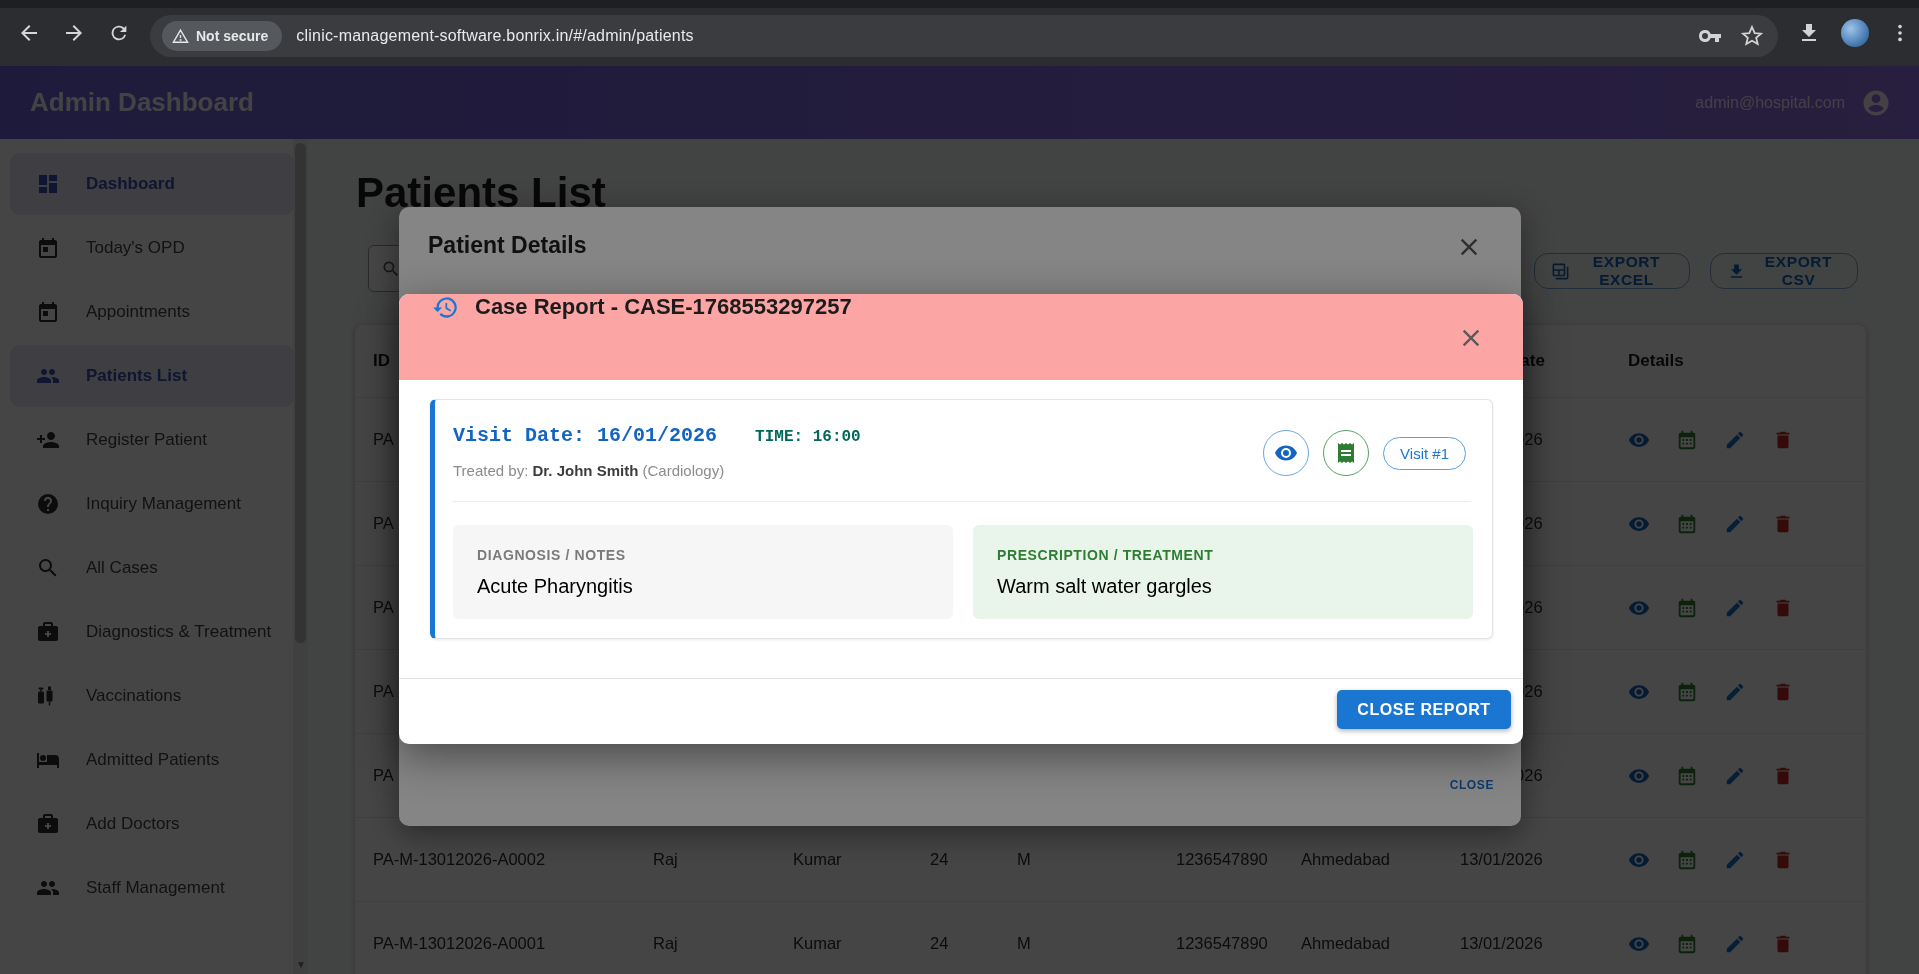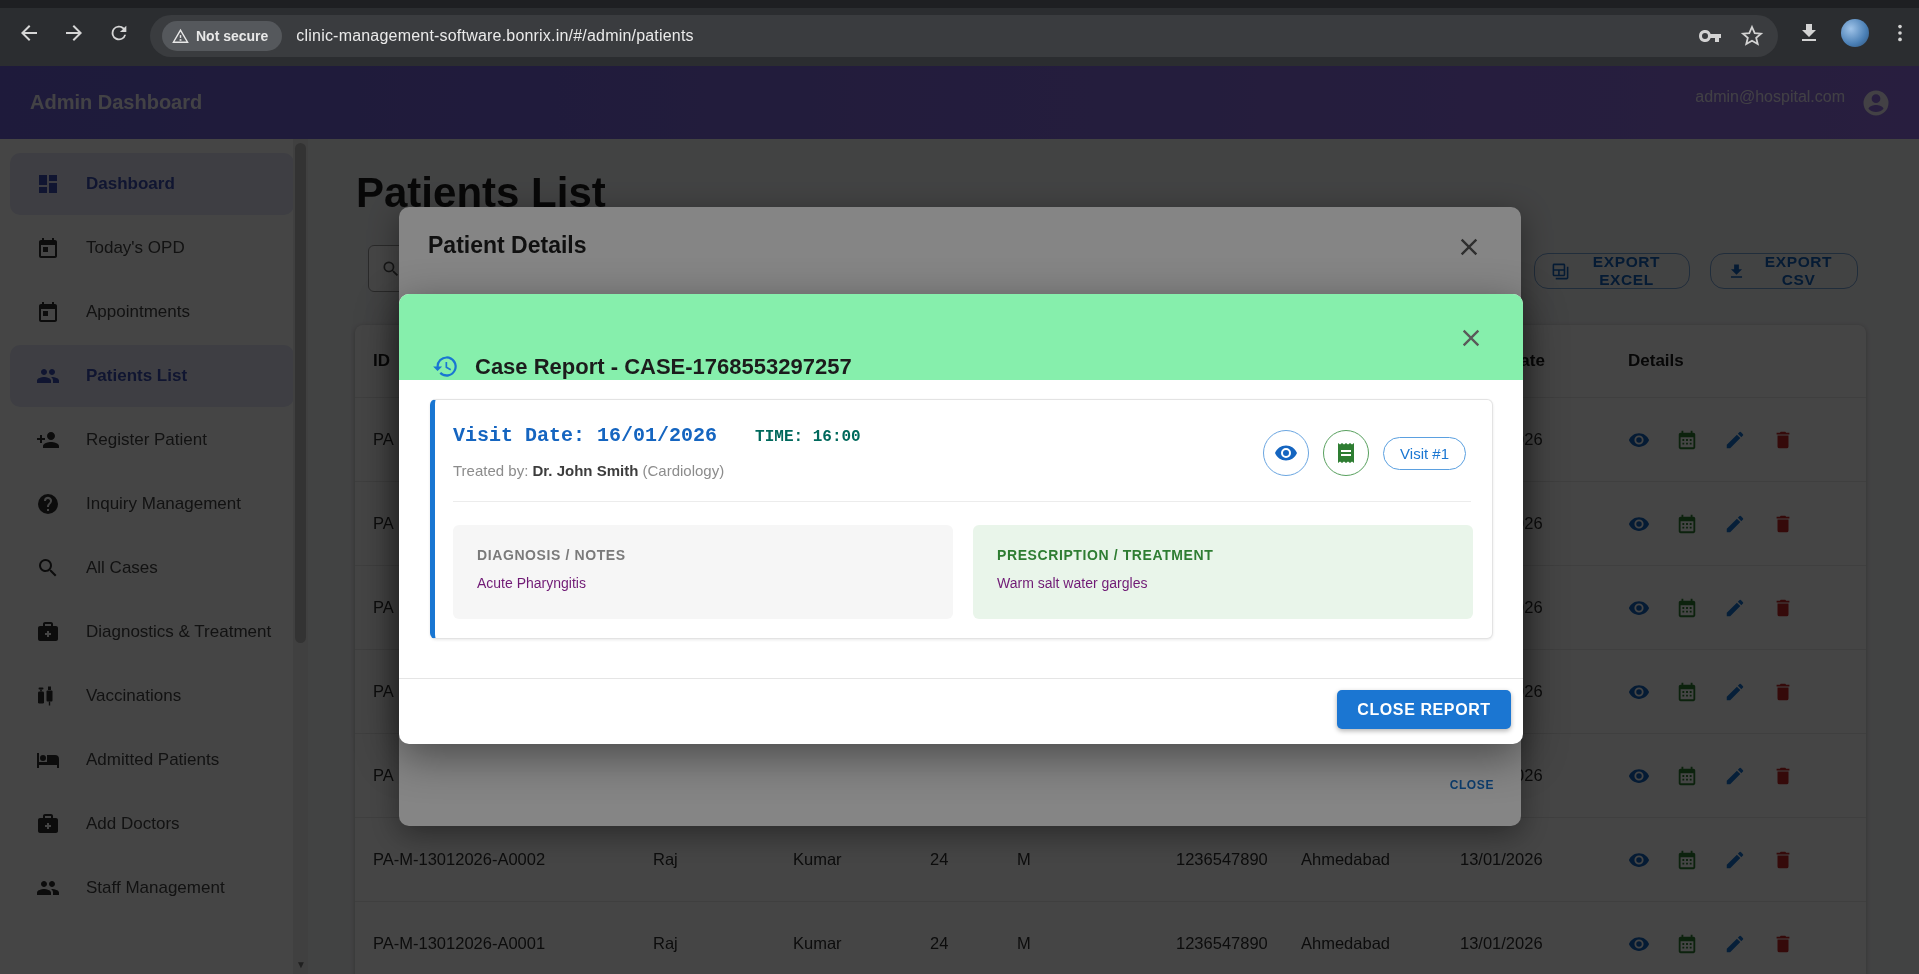--- a/index.html
+++ b/index.html
@@ -13,22 +13,22 @@
   .nav-btn { position:absolute; top:14px; width:38px; height:38px; display:flex; align-items:center; justify-content:center; color:#d6d6d6; }
   .omnibox { position:absolute; left:150px; top:15px; width:1628px; height:42px; background:#3a3c3f; border-radius:21px; display:flex; align-items:center; }
   .sec-chip { margin-left:12px; height:30px; background:#55585c; border-radius:15px; display:flex; align-items:center; padding:0 14px 0 10px; gap:7px; color:#e8e8e8; font-size:14px; font-weight:700; }
   .url-text { margin-left:14px; color:#eaeaea; font-size:16px; letter-spacing:.2px; }
   .omni-right { position:absolute; right:14px; top:0; height:42px; display:flex; align-items:center; gap:18px; color:#d3d3d3; }
   .chrome-right { position:absolute; right:8px; top:14px; height:38px; display:flex; align-items:center; gap:20px; color:#d3d3d3; }
   .avatar-dot { width:28px; height:28px; border-radius:50%; background:radial-gradient(circle at 35% 35%, #9fc3e8, #4a7fb5 60%, #2c4e74); }
 
   
   .app-header { position:absolute; left:0; top:66px; width:1919px; height:73px; background:linear-gradient(90deg,#6f63d8,#9571e8); display:flex; align-items:center; }
-  .app-title { margin-left:30px; font-size:20px; font-weight:700; color:rgba(255,255,255,.93); }
-  .header-right { position:absolute; right:28px; display:flex; align-items:flex-start; gap:16px; color:rgba(255,255,255,.88); font-size:16px; }
+  .app-title { margin-left:30px; font-size:26px; font-weight:700; color:rgba(255,255,255,.93); }
+  .header-right { position:absolute; right:28px; display:flex; align-items:center; gap:16px; color:rgba(255,255,255,.88); font-size:16px; }
 
   
   .sidebar { position:absolute; left:0; top:139px; width:308px; height:835px; background:#ffffff; padding-top:12px; }
   .side-item { display:flex; align-items:center; gap:26px; min-height:62px; margin:2px 14px 2px 10px; padding:8px 10px 8px 26px; border-radius:10px; color:#454545; font-size:17px; }
   .side-item .s-ic { width:24px; height:24px; flex:0 0 24px; color:#2f2f2f; }
   .side-item.active { background:rgba(63,81,181,.14); color:#3c50b4; font-weight:700; }
   .side-item.active .s-ic { color:#3c50b4; }
   .side-scroll { position:absolute; right:0; top:0; width:15px; height:835px; background:#ececec; }
   .side-scroll .thumb { position:absolute; left:2px; top:4px; width:11px; height:500px; background:#bdbdbd; border-radius:6px; }
   .side-scroll .arr { position:absolute; left:3px; bottom:4px; font-size:10px; color:#777; }
@@ -55,21 +55,21 @@
   .backdrop { position:absolute; left:0; top:66px; width:1919px; height:908px; background:rgba(0,0,0,.48); }
   #backdrop1 { z-index:10; } #backdrop2 { z-index:12; }
 
   .pd-modal { position:absolute; left:399px; top:207px; width:1122px; height:619px; background:#fff; border-radius:10px; box-shadow:0 8px 30px rgba(0,0,0,.4); z-index:11; }
   .pd-title { position:absolute; left:29px; top:25px; font-size:23px; font-weight:700; color:#1f1f1f; }
   .x-btn { position:absolute; width:28px; height:28px; color:#5a5a5a; }
   .pd-x { right:38px; top:26px; }
   .pd-close { position:absolute; right:27px; bottom:34px; font-size:12px; font-weight:700; letter-spacing:.6px; color:#1976d2; }
 
   .cr-modal { position:absolute; left:399px; top:294px; width:1124px; height:450px; background:#fff; border-radius:10px; box-shadow:0 12px 44px rgba(0,0,0,.45); z-index:13; overflow:hidden; }
-  .cr-head { position:absolute; left:0; top:0; width:100%; height:86px; background:#86efac; display:flex; align-items:flex-end; }
+  .cr-head { position:absolute; left:0; top:0; width:100%; height:86px; background:#fca5a5; display:flex; align-items:flex-start; }
   .cr-head .hist { width:27px; height:27px; color:#1976d2; margin-left:33px; }
   .cr-title { margin-left:16px; font-size:22px; font-weight:700; color:#1c1c1c; }
   .cr-x { right:38px; top:30px; }
 
   .visit-card { position:absolute; left:31px; top:105px; width:1063px; height:240px; background:#fff; border:1px solid #e3e3e3; border-left:5px solid #1976d2; border-radius:6px; box-shadow:0 1px 3px rgba(0,0,0,.09); }
   .vd-line { position:absolute; left:18px; top:24px; display:flex; align-items:baseline; gap:38px;font-family:Liberation Mono, monospace; }
   .vd-date { font-size:20px; font-weight:700; color:#1565c0; }
   .vd-time { font-size:16px; font-weight:700; color:#00695c; }
   .vd-by { position:absolute; left:18px; top:62px; font-size:15px; color:#8c8c8c; }
   .vd-by b { color:#3d3d3d; }
@@ -77,21 +77,21 @@
   .circ-btn { width:46px; height:46px; border-radius:50%; border:1.5px solid; display:flex; align-items:center; justify-content:center; background:#fff; }
   .circ-eye { border-color:#6aa5e0; color:#1565c0; }
   .circ-rx { border-color:#58a05e; color:#2e7d32; }
   .visit-pill { height:33px; border:1.5px solid #5ba0e0; border-radius:17px; display:flex; align-items:center; padding:0 16px; color:#1976d2; font-size:15px; font-weight:500; }
   .vd-divider { position:absolute; left:18px; top:101px; width:1018px; height:1px; background:#ececec; }
   .dx-box { position:absolute; top:125px; width:500px; height:94px; border-radius:6px; }
   .dx-left { left:18px; background:#f6f6f6; }
   .dx-right { left:538px; background:#e9f5ea; }
   .dx-label { position:absolute; left:24px; top:22px; font-size:14px; font-weight:700; letter-spacing:.6px; color:#7a7a7a; }
   .dx-right .dx-label { color:#2e7d32; }
-  .dx-value { position:absolute; left:24px; top:50px; font-size:14px; color:#701a75; }
+  .dx-value { position:absolute; left:24px; top:50px; font-size:20px; color:#000000; }
 
   .cr-footer { position:absolute; left:0; top:384px; width:100%; height:46px; border-top:1px solid #e5e5e5; }
   .close-report-btn { position:absolute; right:12px; top:11px; width:174px; height:39px; background:#1b76d2; color:#fff; border:none; border-radius:5px; font-size:16px; font-weight:700; letter-spacing:.6px; box-shadow:0 2px 5px rgba(0,0,0,.3); font-family:"Liberation Sans",sans-serif; }
 
   svg { display:block; }
 </style>
 </head>
 <body>
 
 <div id="stage">

